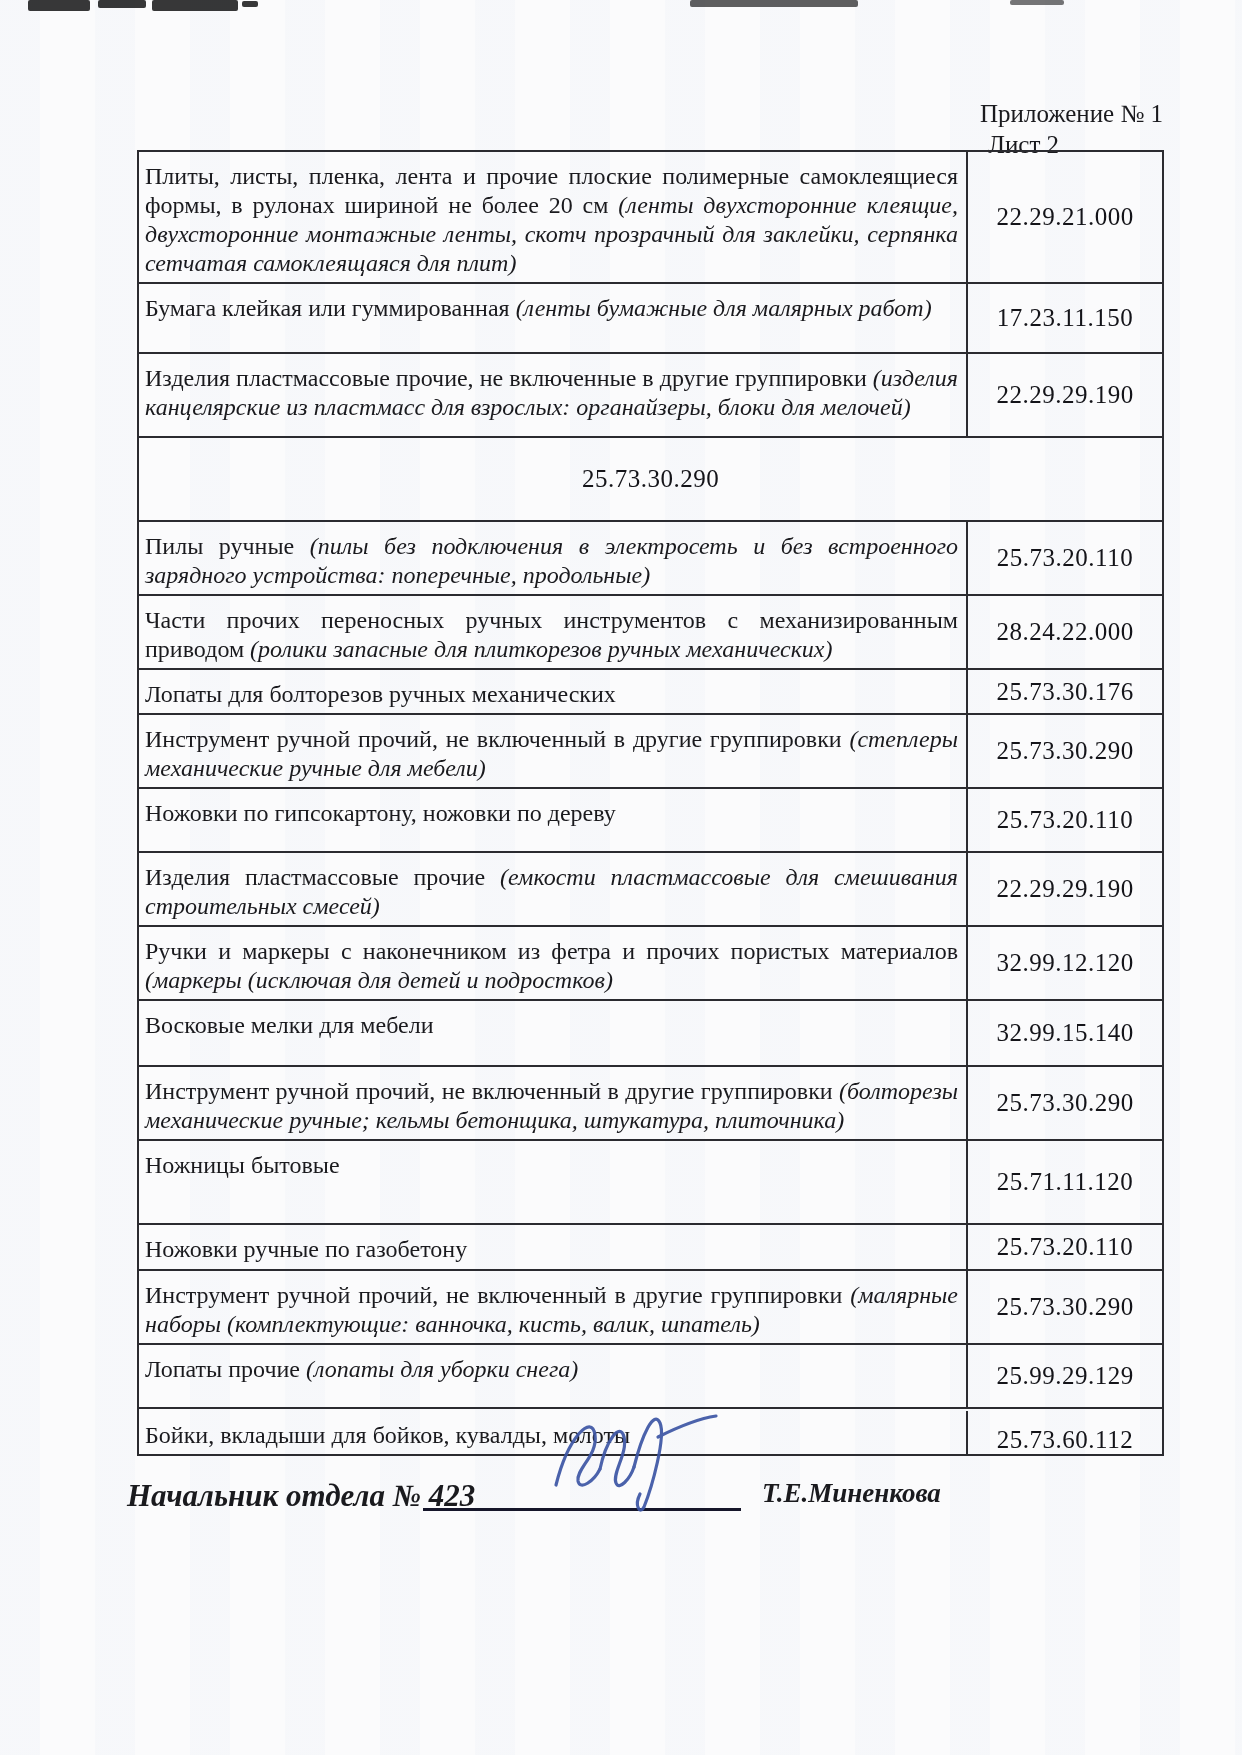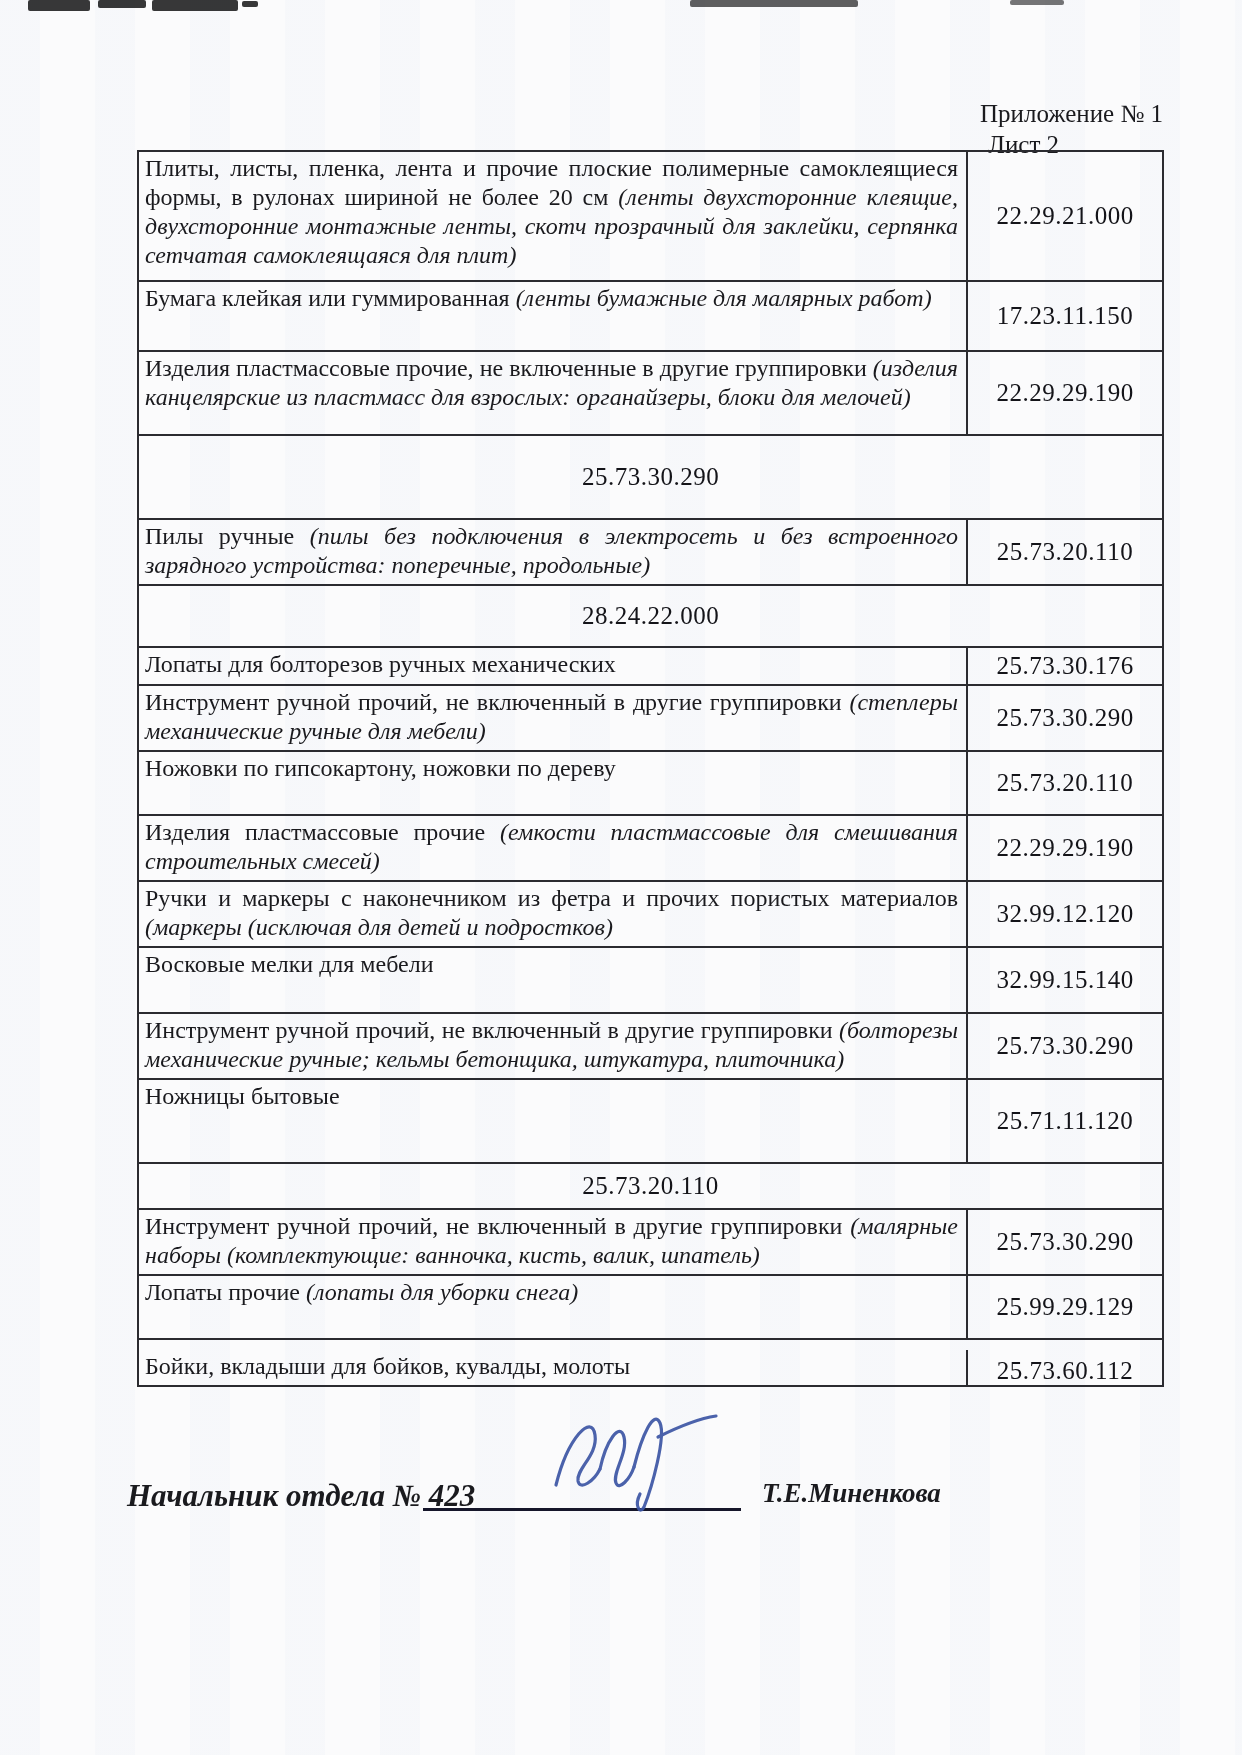--- a/index.html
+++ b/index.html
@@ -20,21 +20,21 @@
 
   
   .okpd-table{
     position:absolute;left:137px;top:150px;width:1027px;
     border:2px solid #2b2b30;box-sizing:border-box;
   }
   .t-row{display:flex;border-bottom:2px solid #2b2b30;box-sizing:border-box;}
   .t-row:last-child{border-bottom:none;align-items:flex-end;}
   .t-desc{
     width:829px;box-sizing:border-box;border-right:2px solid #2b2b30;
-    padding:2px 8px 4px 6px;font-size:24px;line-height:29px;
+    padding:10px 8px 4px 6px;font-size:24px;line-height:29px;
     text-align:justify;hyphens:auto;
   }
   .t-desc .it{font-style:italic;}
   .t-code{
     flex:1;display:flex;align-items:center;justify-content:center;
     font-size:25px;letter-spacing:.5px;color:#141419;
   }
   .t-row:nth-child(1){min-height:130px}
   .t-row:nth-child(2){min-height:70px}
   .t-row:nth-child(3){min-height:84px}
@@ -88,20 +88,21 @@
       <div class="t-code">22.29.29.190</div>
     </div>
     <div class="t-row">
       <div class="t-code">25.73.30.290</div>
     </div>
     <div class="t-row">
       <div class="t-desc"><span>Пилы ручные </span><span class="it">(пилы без подключения в электросеть и без встроенного зарядного устройства: поперечные, продольные)</span></div>
       <div class="t-code">25.73.20.110</div>
     </div>
     <div class="t-row">
+      <div class="t-desc"><span>Части прочих переносных ручных инструментов с механизированным приводом </span><span class="it">(ролики запасные для плиткорезов ручных механических)</span></div>
       <div class="t-code">28.24.22.000</div>
     </div>
     <div class="t-row">
       <div class="t-desc"><span>Лопаты для болторезов ручных механических</span></div>
       <div class="t-code">25.73.30.176</div>
     </div>
     <div class="t-row">
       <div class="t-desc"><span>Инструмент ручной прочий, не включенный в другие группировки </span><span class="it">(степлеры механические ручные для мебели)</span></div>
       <div class="t-code">25.73.30.290</div>
     </div>
@@ -123,20 +124,21 @@
     </div>
     <div class="t-row">
       <div class="t-desc"><span>Инструмент ручной прочий, не включенный в другие группировки </span><span class="it">(болторезы  механические ручные; кельмы бетонщика, штукатура, плиточника)</span></div>
       <div class="t-code">25.73.30.290</div>
     </div>
     <div class="t-row">
       <div class="t-desc"><span>Ножницы бытовые</span></div>
       <div class="t-code">25.71.11.120</div>
     </div>
     <div class="t-row">
+      <div class="t-desc"><span>Ножовки ручные по газобетону</span></div>
       <div class="t-code">25.73.20.110</div>
     </div>
     <div class="t-row">
       <div class="t-desc"><span>Инструмент ручной прочий, не включенный в другие группировки </span><span class="it">(малярные наборы (комплектующие:  ванночка, кисть, валик, шпатель)</span></div>
       <div class="t-code">25.73.30.290</div>
     </div>
     <div class="t-row">
       <div class="t-desc"><span>Лопаты прочие </span><span class="it">(лопаты для уборки снега)</span></div>
       <div class="t-code">25.99.29.129</div>
     </div>

